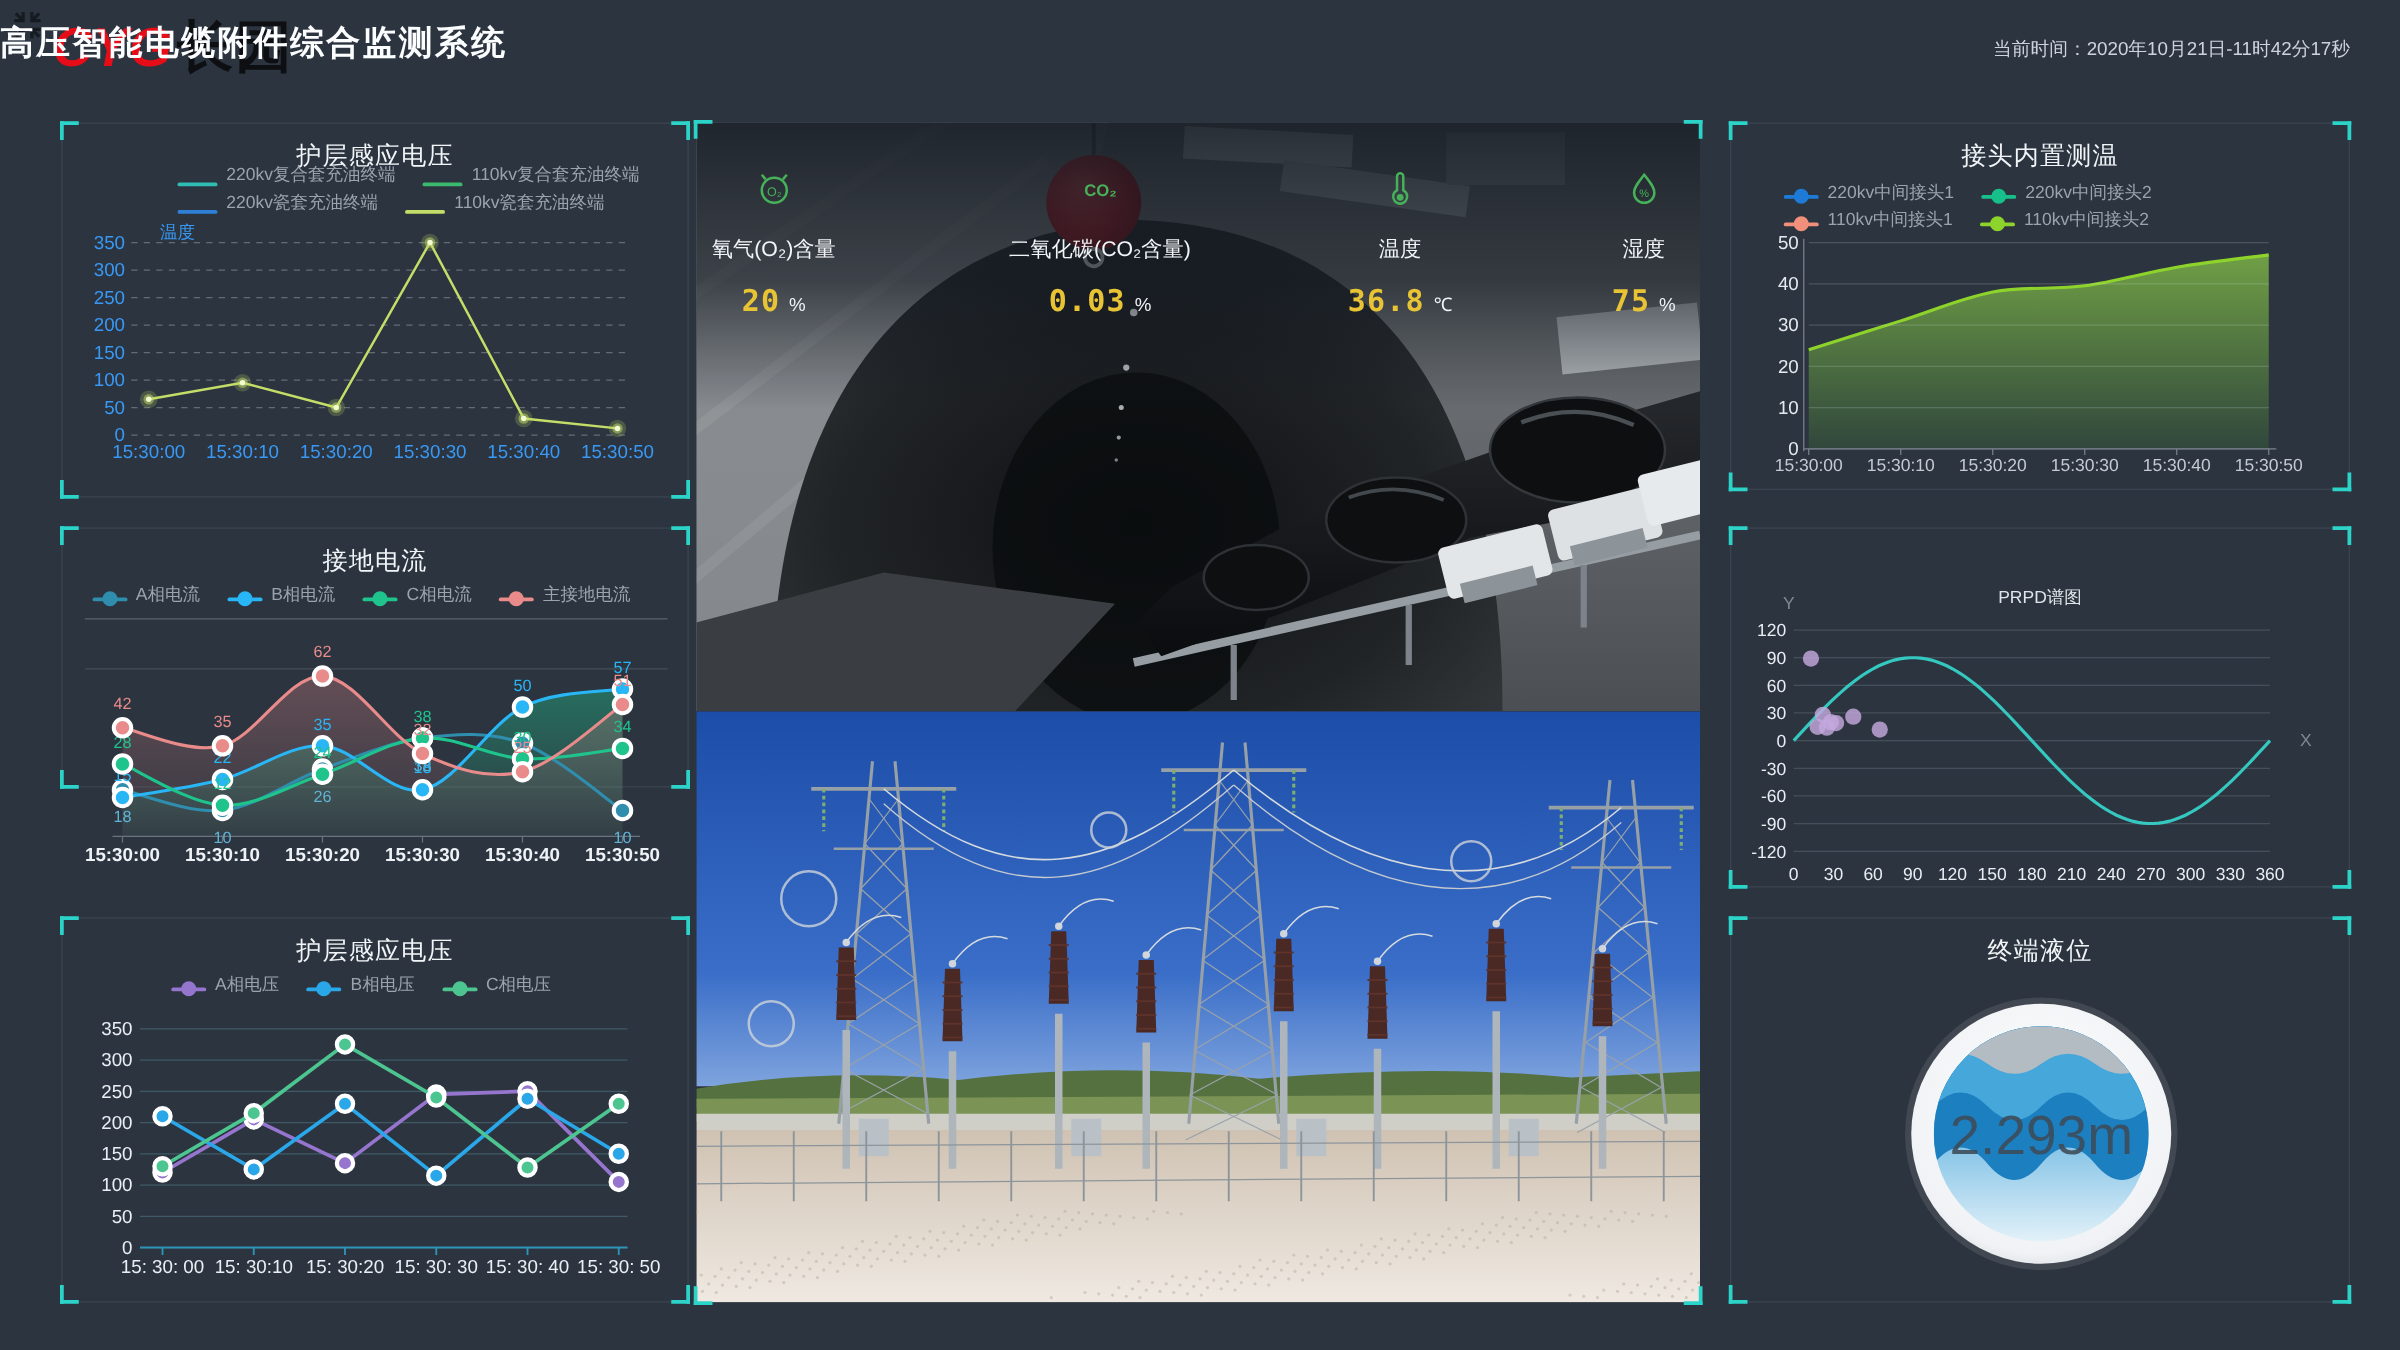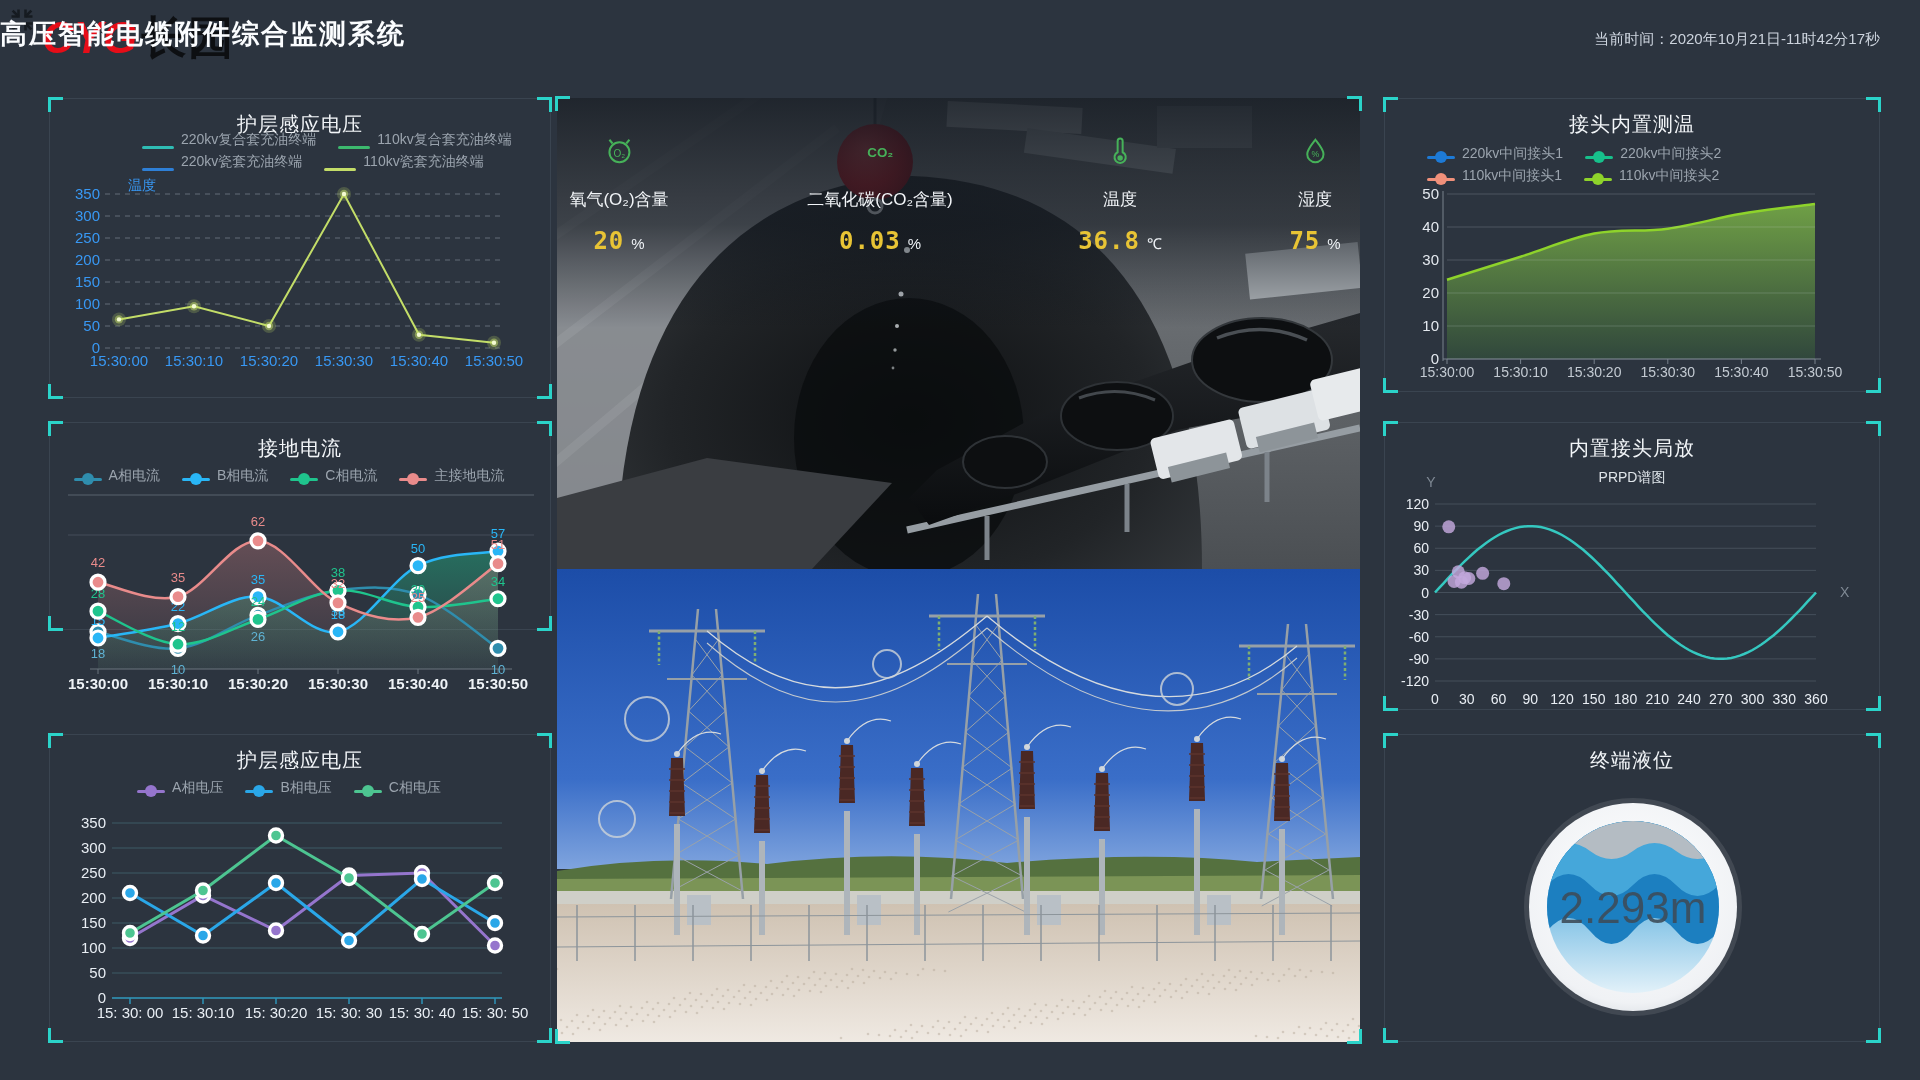--- a/index.html
+++ b/index.html
@@ -1001,21 +1001,20 @@
         <text x="356.4" y="278" fill="#c3cad2" font-size="14" text-anchor="middle" font-weight="normal">15:30:40</text>
         <text x="430" y="278" fill="#c3cad2" font-size="14" text-anchor="middle" font-weight="normal">15:30:50</text>
       </svg>
   <span class="corner c-tl"></span>
       <span class="corner c-tr"></span>
       <span class="corner c-bl"></span>
       <span class="corner c-br"></span>
     </div>
 
   <div id="p5" class="panel">
-    <div class="panel-title">内置接头局放</div>
     <div class="panel-sub">PRPD谱图</div>
     <svg id="chart5" class="chart" width="496" height="288">
         <line x1="50" y1="258" x2="431" y2="258" stroke="#454f5b" stroke-width="1"></line>
         <text x="44" y="263" fill="#e9eef4" font-size="14" text-anchor="end" font-weight="normal">-120</text>
         <line x1="50" y1="235.875" x2="431" y2="235.875" stroke="#454f5b" stroke-width="1"></line>
         <text x="44" y="240.875" fill="#e9eef4" font-size="14" text-anchor="end" font-weight="normal">-90</text>
         <line x1="50" y1="213.75" x2="431" y2="213.75" stroke="#454f5b" stroke-width="1"></line>
         <text x="44" y="218.75" fill="#e9eef4" font-size="14" text-anchor="end" font-weight="normal">-60</text>
         <line x1="50" y1="191.625" x2="431" y2="191.625" stroke="#454f5b" stroke-width="1"></line>
         <text x="44" y="196.625" fill="#e9eef4" font-size="14" text-anchor="end" font-weight="normal">-30</text>

